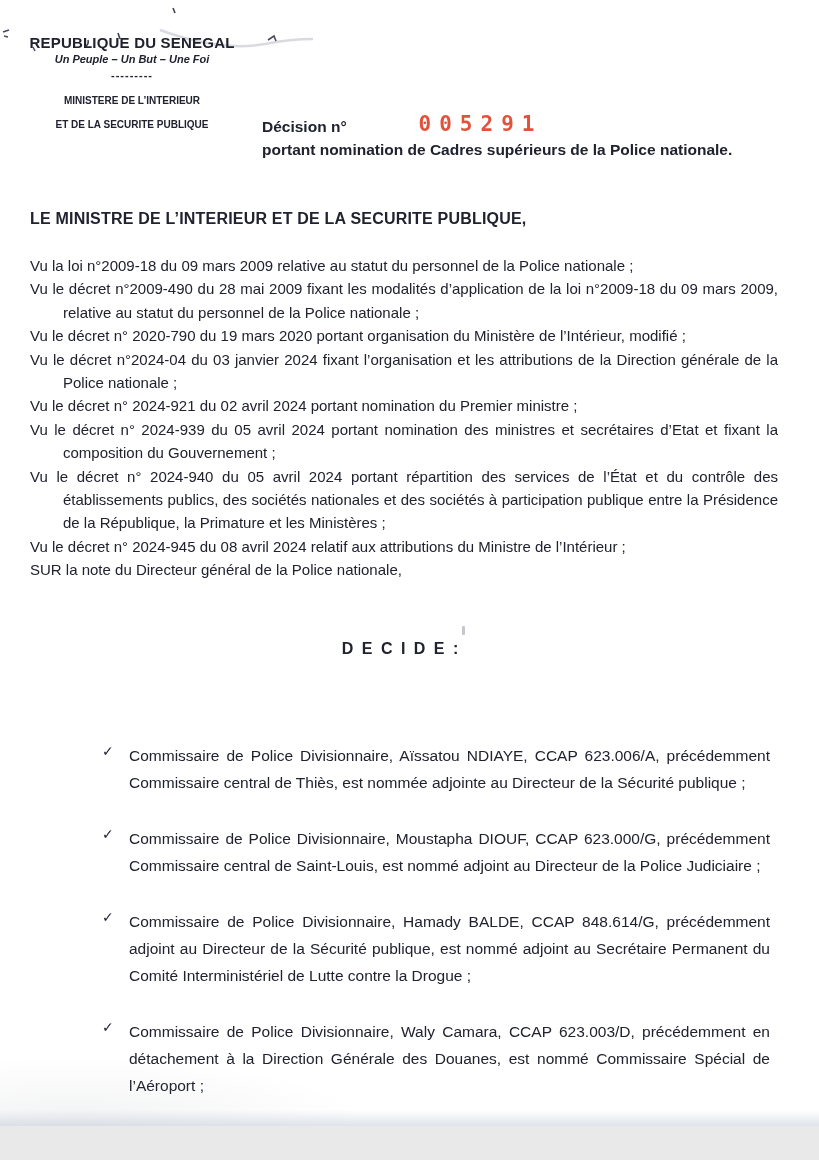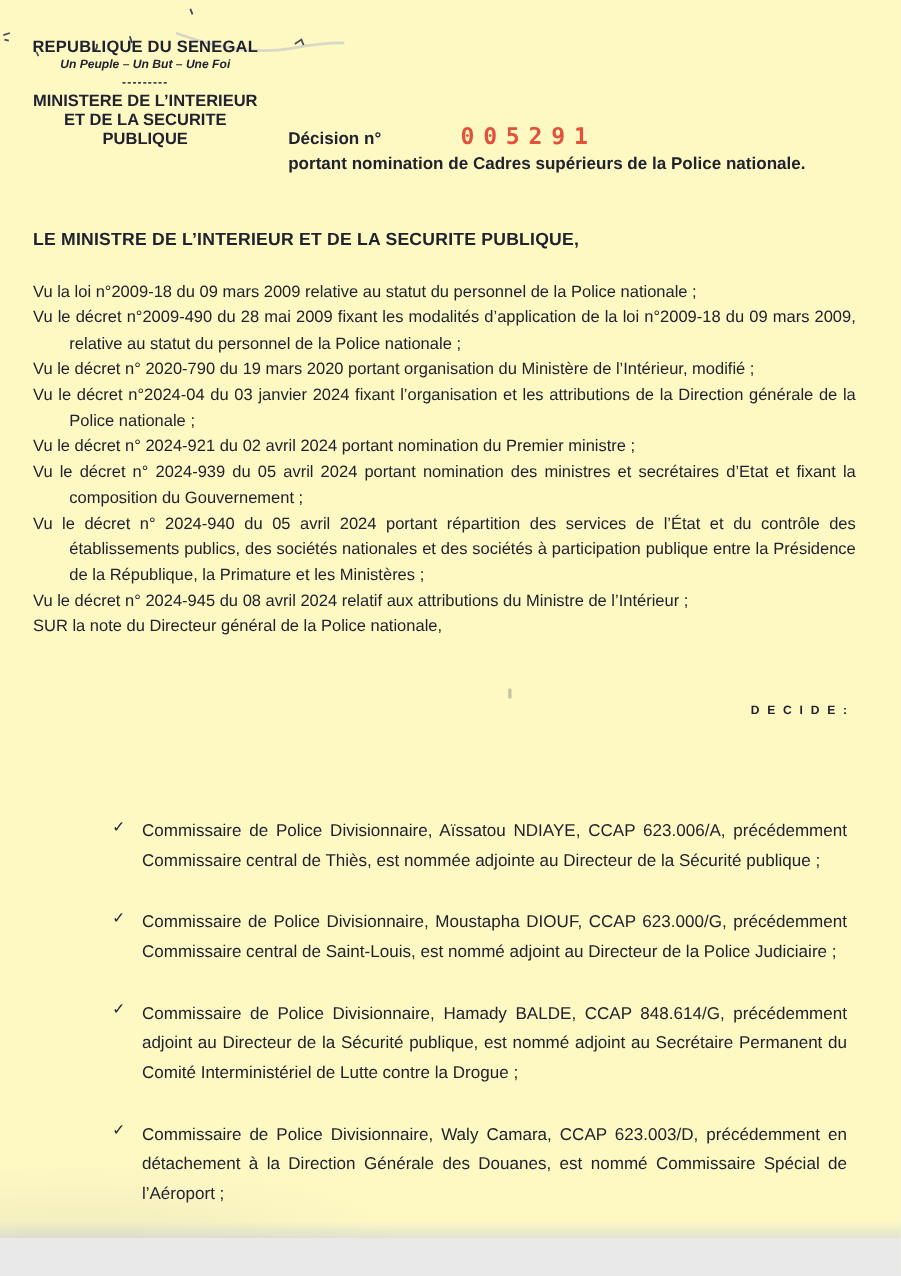--- a/index.html
+++ b/index.html
@@ -1,20 +1,20 @@
 <!DOCTYPE html>
 <html style="--stamp-red: #e2523b; --ink: #20222f;"><head>
 <meta charset="utf-8">
 <style>
   html,body { margin:0; padding:0; background:#e9e9ea; }
   .page {
     position:relative;
     width:819px; height:1126px;
     margin:0 auto;
-    background:#fef9c3;
+    background:#ffffff;
     overflow:hidden;
     font-family:"Liberation Sans","DejaVu Sans",sans-serif;
     color:var(--ink, #20222f);
   }
   
   .bottom-edge {
     position:absolute; left:0; bottom:0; width:100%; height:16px;
     background:linear-gradient(180deg, rgba(210,218,228,0) 0%, rgba(196,206,219,.55) 100%);
   }
   .bottom-grain {
@@ -27,21 +27,21 @@
     background:rgba(90,95,110,.35); border-radius:1px;
   }
 
   .letterhead {
     position:absolute; top:34px; left:24px; width:216px;
     text-align:center; line-height:1.15;
   }
   .republic { font-size:15px; font-weight:bold; letter-spacing:.2px; }
   .motto { font-size:11px; font-weight:bold; font-style:italic; margin-top:2px; }
   .sep { font-size:11px; font-weight:bold; letter-spacing:1px; margin-top:3px; }
-  .ministry { font-size:15px; font-weight:bold; margin-top:1px; }
+  .ministry { font-size:10px; font-weight:bold; margin-top:13px; }
   .ministry:nth-of-type(1) { margin-top:9px; }
 
   .decision-head { position:absolute; top:118px; left:262px; width:508px; }
   .decision-line1 { display:flex; align-items:flex-start; }
   .decision-label { font-size:15.5px; font-weight:bold; }
   .stamp {
     margin-left:72px; margin-top:-6px;
     font-family:"DejaVu Sans Mono","Liberation Mono",monospace;
     font-size:21px; font-weight:bold; letter-spacing:8px;
     color:var(--stamp-red, #e2523b);
@@ -54,21 +54,21 @@
   .minister { position:absolute; top:210px; left:30px; width:742px; margin:0;
     font-size:16px; font-weight:bold; text-align:left; letter-spacing:.2px; }
 
   .visas { position:absolute; top:254px; left:30px; width:748px; }
   .visa {
     margin:0; font-size:15px; line-height:23.4px;
     padding-left:33px; text-indent:-33px; text-align:justify;
   }
 
   .decide { position:absolute; top:640px; left:30px; width:742px; margin:0;
-    font-size:11px; font-weight:bold; text-align:right; letter-spacing:2px; }
+    font-size:16px; font-weight:bold; text-align:center; letter-spacing:2px; }
 
   .article { position:absolute; top:676px; left:30px; width:753px; margin:0;
     font-size:15.5px; line-height:24px; text-align:justify; }
   .article-label { font-weight:bold; }
 
   .appointments { position:absolute; top:742px; left:102px; width:668px; }
   .appt { display:flex; margin-bottom:29px; }
   .check { flex:0 0 16px; margin-right:11px; font-size:14px; padding-top:1px; color:#23263a; }
   .appt-text { margin:0; flex:1; font-size:15.5px; line-height:27px; text-align:justify; }
 </style>

